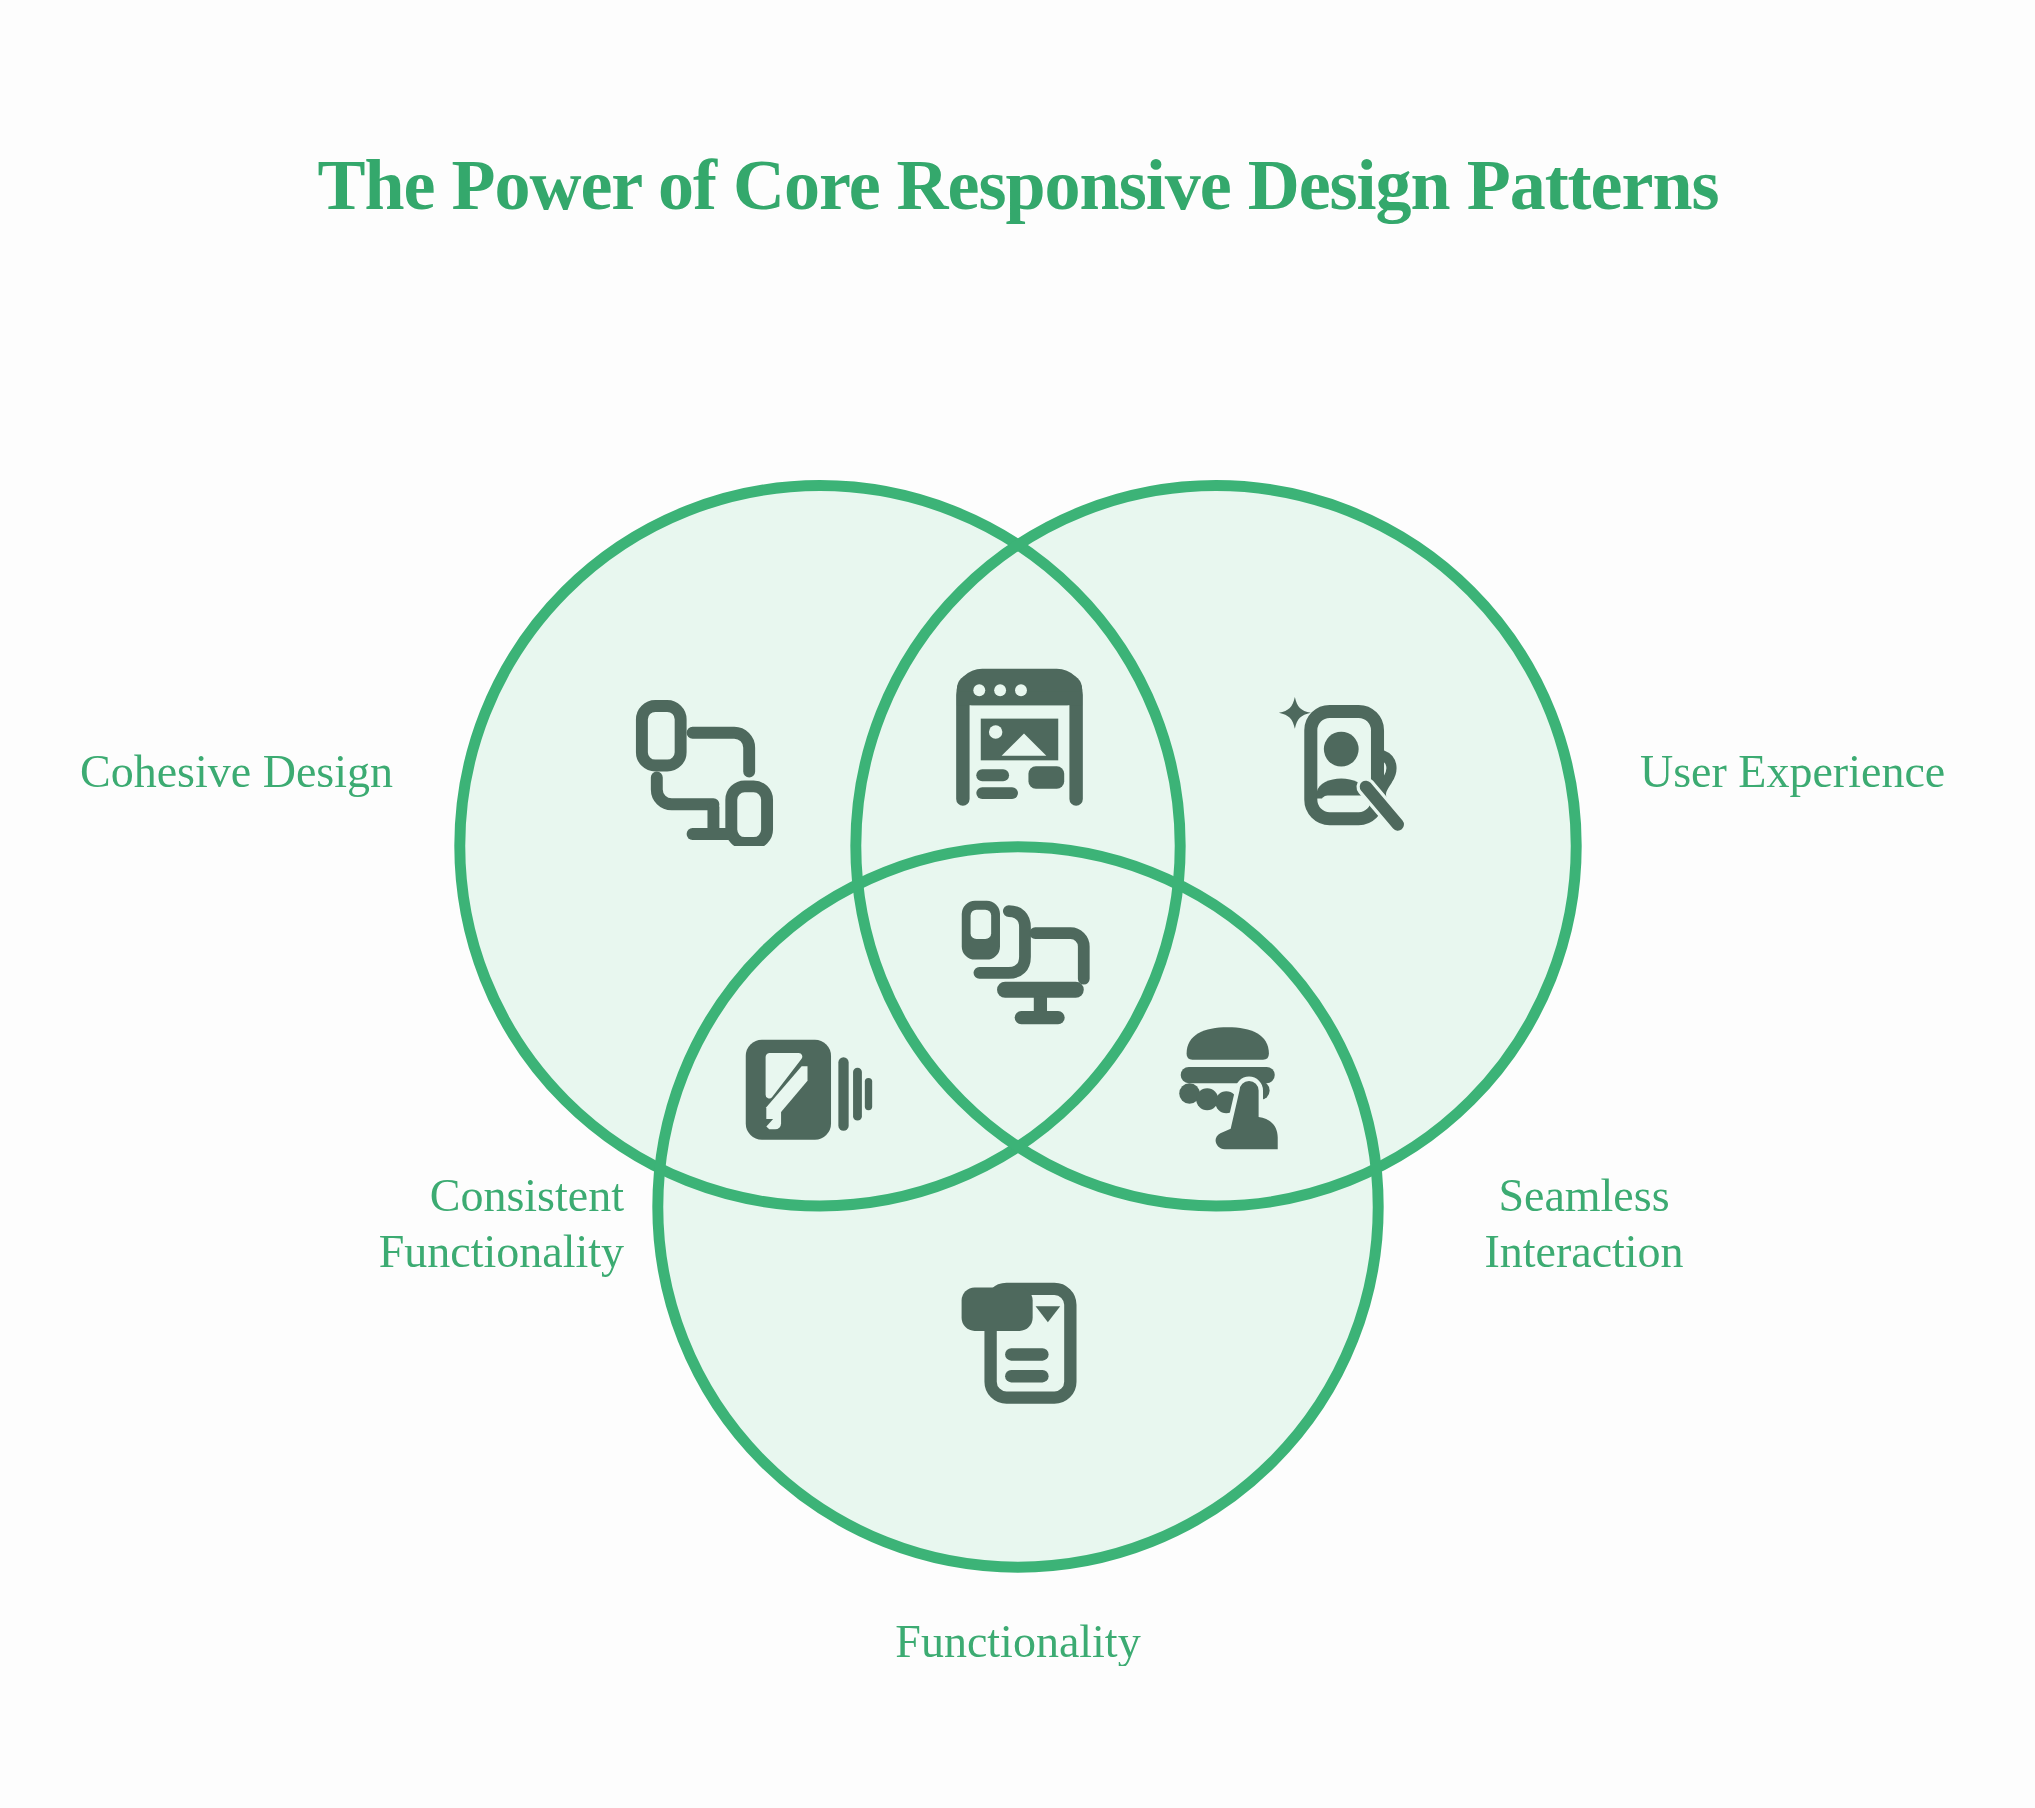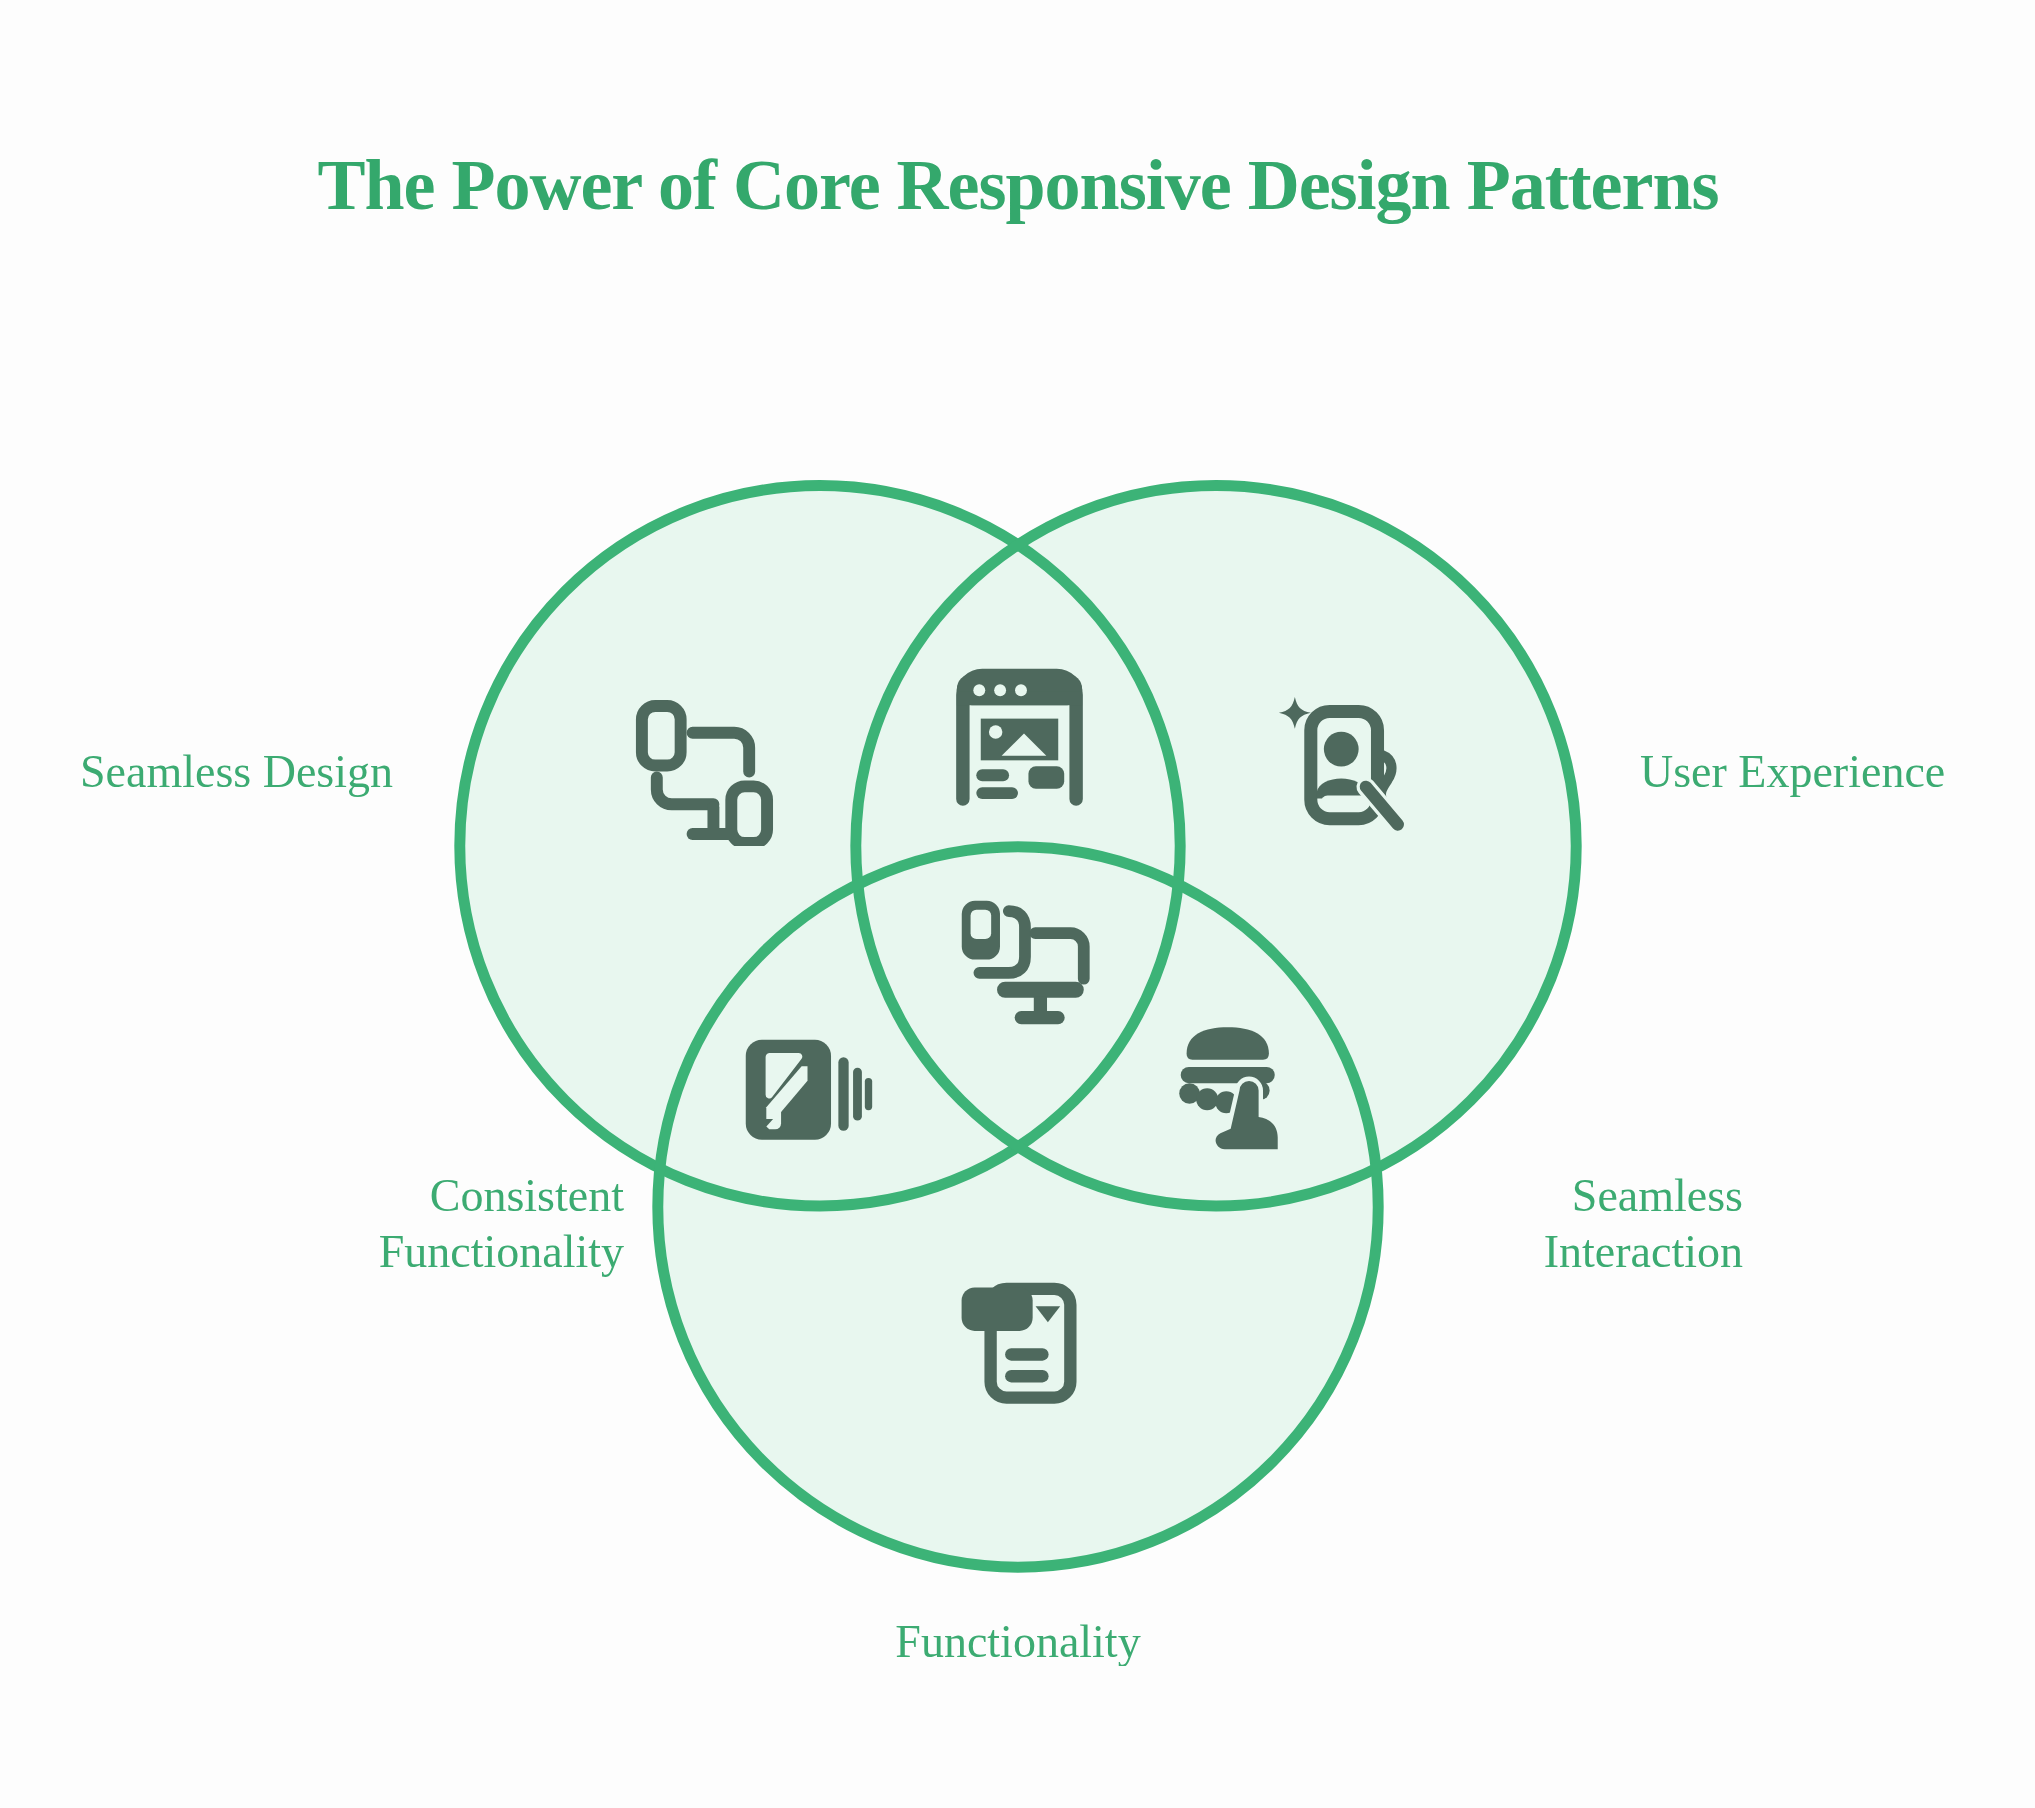--- a/index.html
+++ b/index.html
@@ -28,21 +28,21 @@
   .vfill{fill:var(--circle-fill);}
   .vring{fill:none;stroke:var(--stroke-green);stroke-width:11;}
   .vlabel{
     position:absolute;color:var(--label-green);
     font-size:46px;font-weight:400;line-height:56px;white-space:pre-line;
   }
   .lbl-engaging{left:1018px;top:398px;transform:translateX(-50%);white-space:nowrap;}
   .lbl-cohesive{left:80px;top:744px;white-space:nowrap;}
   .lbl-ux{left:1640px;top:744px;white-space:nowrap;text-align:right;}
   .lbl-consistent{left:325px;top:1168px;width:299px;text-align:right;}
-  .lbl-seamless{left:1425px;top:1168px;width:318px;text-align:right;}
+  .lbl-seamless{left:1425px;top:1168px;width:318px;text-align:center;}
   .lbl-functionality{left:1018px;top:1600px;transform:translateX(-50%);white-space:nowrap;margin-top:14px;}
   .icon{position:absolute;}
   .ic-fill{fill:var(--icon);stroke:none;}
   .ic-line{fill:none;stroke:var(--icon);stroke-width:8;stroke-linecap:round;stroke-linejoin:round;}
   .ic-light{fill:var(--light);stroke:none;}
   .ic-halo{fill:none;stroke:var(--light);stroke-linecap:round;stroke-linejoin:round;}
 </style>
 </head>
 <body>
 
@@ -129,20 +129,20 @@
   </svg>
 
   <svg class="icon" style="left:950px;top:1269px;" width="145" height="147" viewBox="0 0 100 100">
     <rect class="ic-line" style="stroke-width:8.5" x="28" y="13" width="55" height="75" rx="11"></rect>
     <rect class="ic-fill" x="8" y="12" width="49" height="30" rx="9"></rect>
     <path class="ic-fill" d="M59 25 h17 l-8.5 11 Z"></path>
     <rect class="ic-fill" x="38" y="54" width="30" height="8.5" rx="4.25"></rect>
     <rect class="ic-fill" x="38" y="69" width="30" height="8.5" rx="4.25"></rect>
   </svg>
 
-  <div class="vlabel lbl-cohesive">Seamless Design</div>
+  <div class="vlabel lbl-cohesive">Cohesive Design</div>
   <div class="vlabel lbl-ux">User Experience</div>
   <div class="vlabel lbl-consistent">Consistent Functionality</div>
   <div class="vlabel lbl-seamless">Seamless Interaction</div>
   <div class="vlabel lbl-functionality">Functionality</div>
 
 </div>
 
 
 </body></html>

